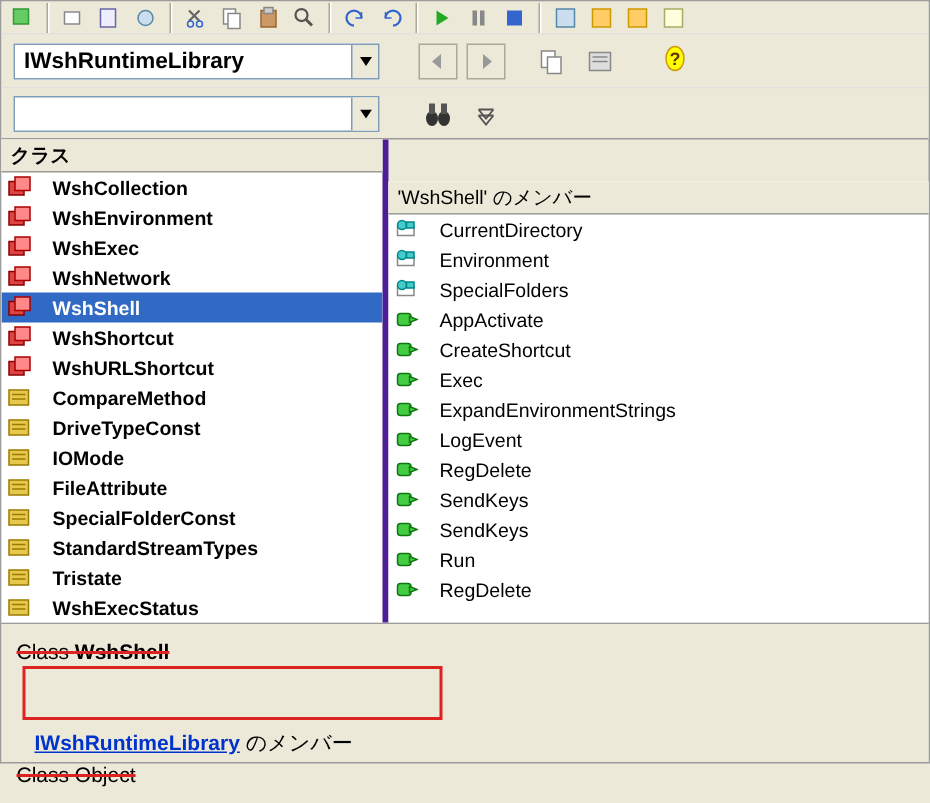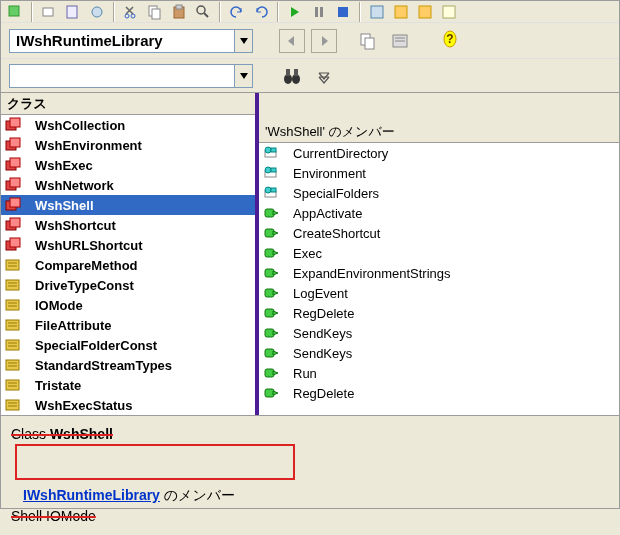--- a/index.html
+++ b/index.html
@@ -449,17 +449,17 @@
   </div>
 
   <div class="detail">
     <div class="line1 strike">
       <span>Class</span>
       <b>WshShell</b>
     </div>
     <div style="padding-left:12px;margin-top:40px;">
       <a class="link" href="#">IWshRuntimeLibrary</a><span> のメンバー</span>
     </div>
-    <div class="strike">Shell IOMode</div>
+    <div class="strike">Class Object</div>
     <div class="redbox"></div>
   </div>
 
 </div>
 
 </body></html>

